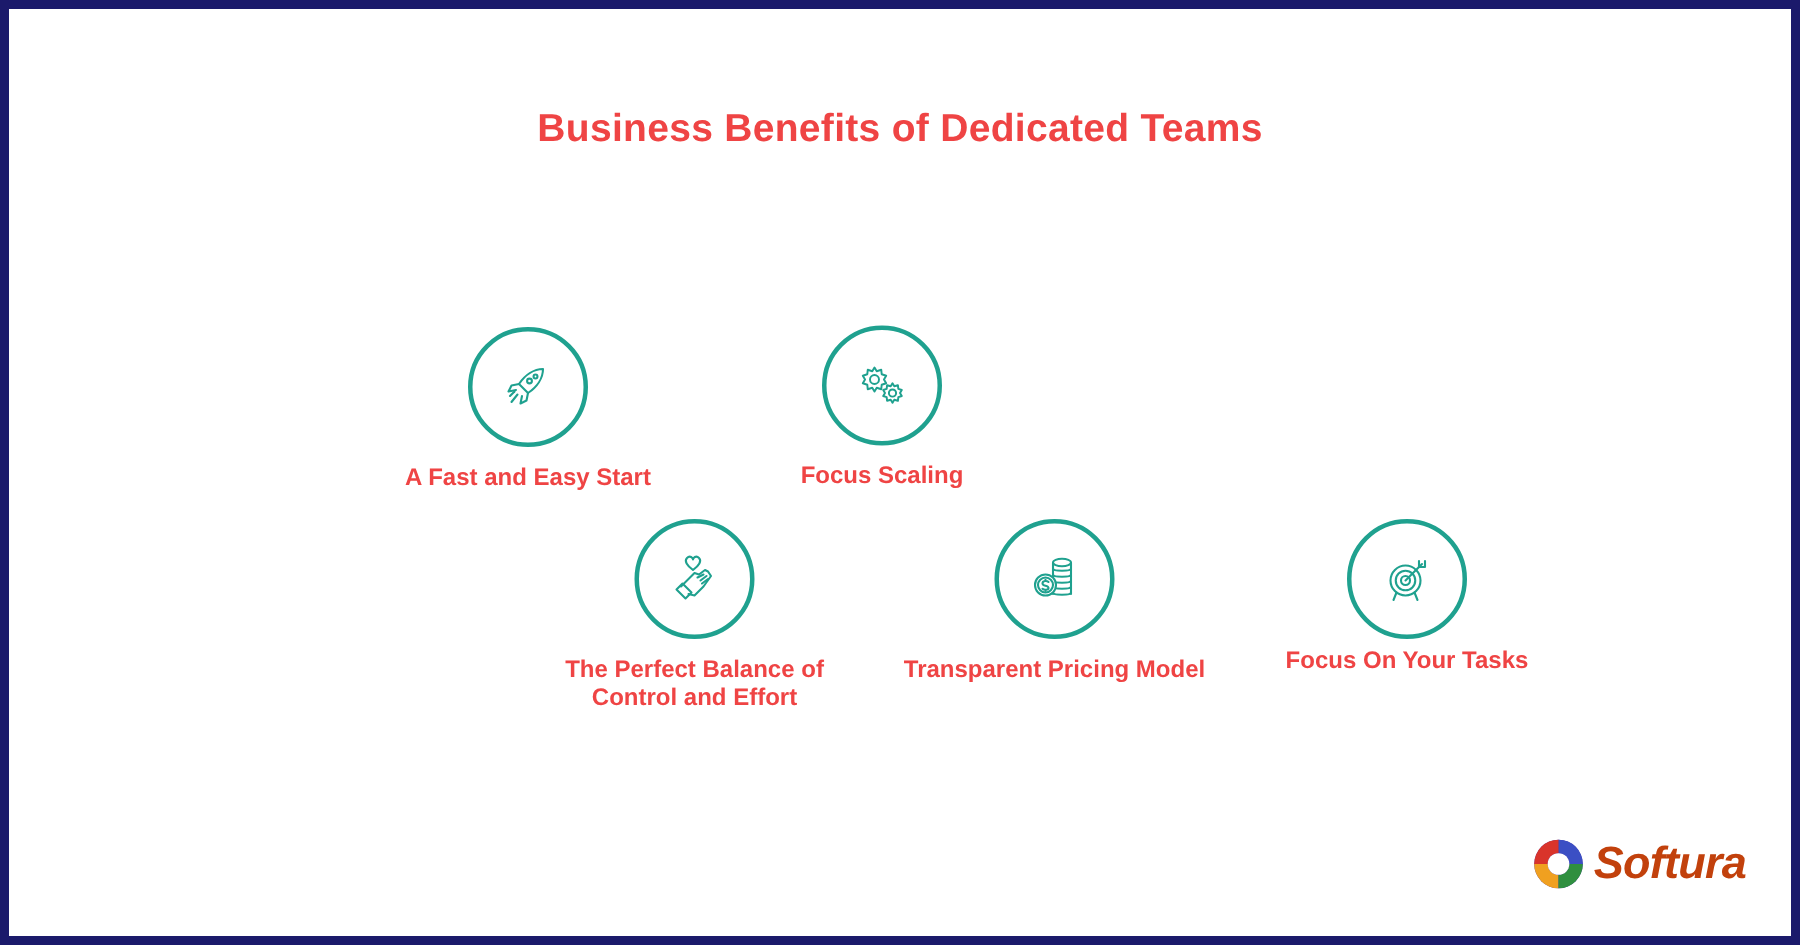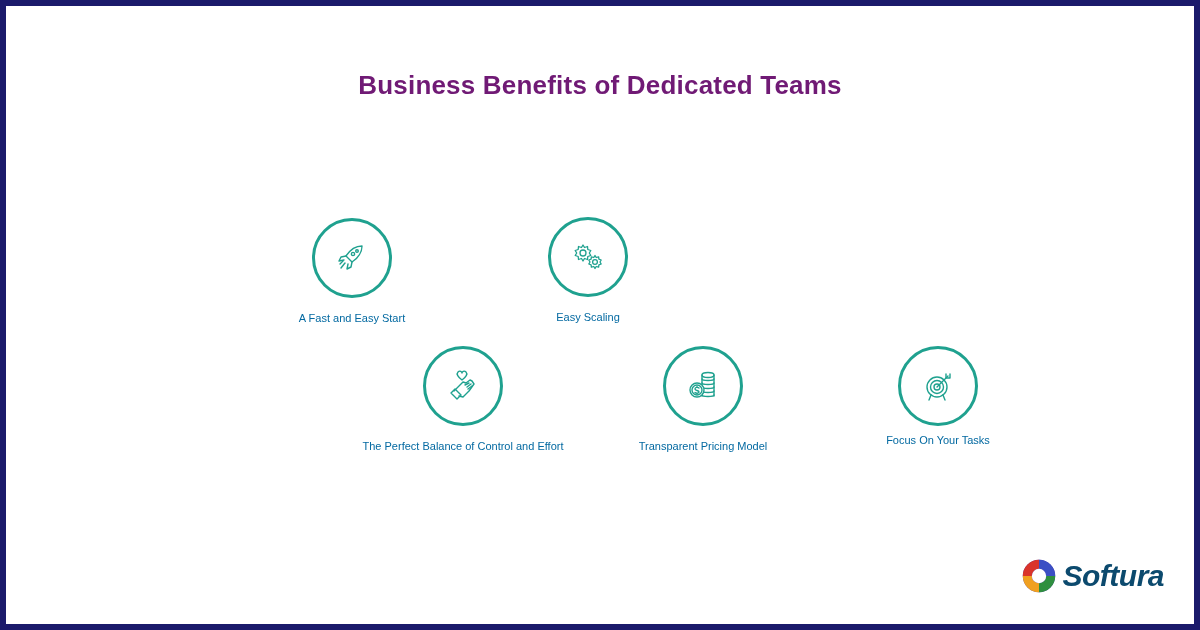--- a/index.html
+++ b/index.html
@@ -8,44 +8,44 @@
     background: #1b1a6b;
     position: relative; overflow: hidden;
     font-family: "Liberation Sans", "DejaVu Sans", sans-serif;
   }
   .canvas {
     position: absolute; left: 6px; top: 6px; right: 6px; bottom: 6px;
     background: #ffffff;
   }
   .title {
     position: absolute; left: 0; right: 0; top: 64px;
-    text-align: center; font-size: 26px; font-weight: 700; color: #701a75;
+    text-align: center; font-size: 26px; font-weight: 700; color: #ef4444;
     letter-spacing: 0.2px;
   }
   .benefit {
     position: absolute; width: 220px; text-align: center;
   }
   .circle {
     width: 74px; height: 74px; border-radius: 50%;
     border: 3px solid #1fa18f;
     margin: 0 auto; display: flex; align-items: center; justify-content: center;
     background: #fff; box-sizing: content-box;
   }
   .circle svg { width: 40px; height: 40px; }
   .label {
-    margin-top: 11px; font-size: 11px; font-weight: 400; color: #0369a1;
+    margin-top: 11px; font-size: 16px; font-weight: 700; color: #ef4444;
     line-height: 19px;
   }
   .logo {
     position: absolute; right: 30px; bottom: 30px;
     display: flex; align-items: center; gap: 6px;
   }
   .logo-mark { width: 36px; height: 36px; }
   .logo-text {
-    font-size: 30px; font-weight: 700; color: #0c4a6e; font-style: italic;
+    font-size: 30px; font-weight: 700; color: #c2410c; font-style: italic;
     letter-spacing: -0.5px;
   }
 </style>
 </head>
 <body>
 
 <div class="canvas">
   <div class="title">Business Benefits of Dedicated Teams</div>
 
   <div class="benefit" style="left:236px; top:212px;">
@@ -65,21 +65,21 @@
 
   <div class="benefit" style="left:472px; top:211px;">
     <div class="circle">
       <svg viewBox="0 0 40 40" fill="none" stroke="#1fa18f" stroke-width="1.3" stroke-linejoin="round">
         <circle cx="15" cy="16" r="3"></circle>
         <path d="M15 8 L16.5 10.5 L19.5 9.5 L19.8 12.5 L22.8 13.5 L21.3 16 L22.8 18.5 L19.8 19.5 L19.5 22.5 L16.5 21.5 L15 24 L13.5 21.5 L10.5 22.5 L10.2 19.5 L7.2 18.5 L8.7 16 L7.2 13.5 L10.2 12.5 L10.5 9.5 L13.5 10.5 Z"></path>
         <circle cx="27" cy="25" r="2.4"></circle>
         <path d="M27 18.5 L28.2 20.5 L30.6 19.8 L30.9 22.2 L33.2 23 L32 25 L33.2 27 L30.9 27.8 L30.6 30.2 L28.2 29.5 L27 31.5 L25.8 29.5 L23.4 30.2 L23.1 27.8 L20.8 27 L22 25 L20.8 23 L23.1 22.2 L23.4 19.8 L25.8 20.5 Z"></path>
       </svg>
     </div>
-    <div class="label">Easy Scaling</div>
+    <div class="label">Focus Scaling</div>
   </div>
 
 
 
   <div class="benefit" style="left:587px; top:340px;">
     <div class="circle">
       <svg viewBox="0 0 40 40" fill="none" stroke="#1fa18f" stroke-width="1.4" stroke-linejoin="round" stroke-linecap="round">
         <ellipse cx="25" cy="9" rx="6" ry="2.5"></ellipse>
         <path d="M19 9 V30 M31 9 V30"></path>
         <path d="M19 13 C19 15 31 15 31 13 M19 17 C19 19 31 19 31 17 M19 21 C19 23 31 23 31 21 M19 25 C19 27 31 27 31 25 M19 29 C19 31 31 31 31 29"></path>

